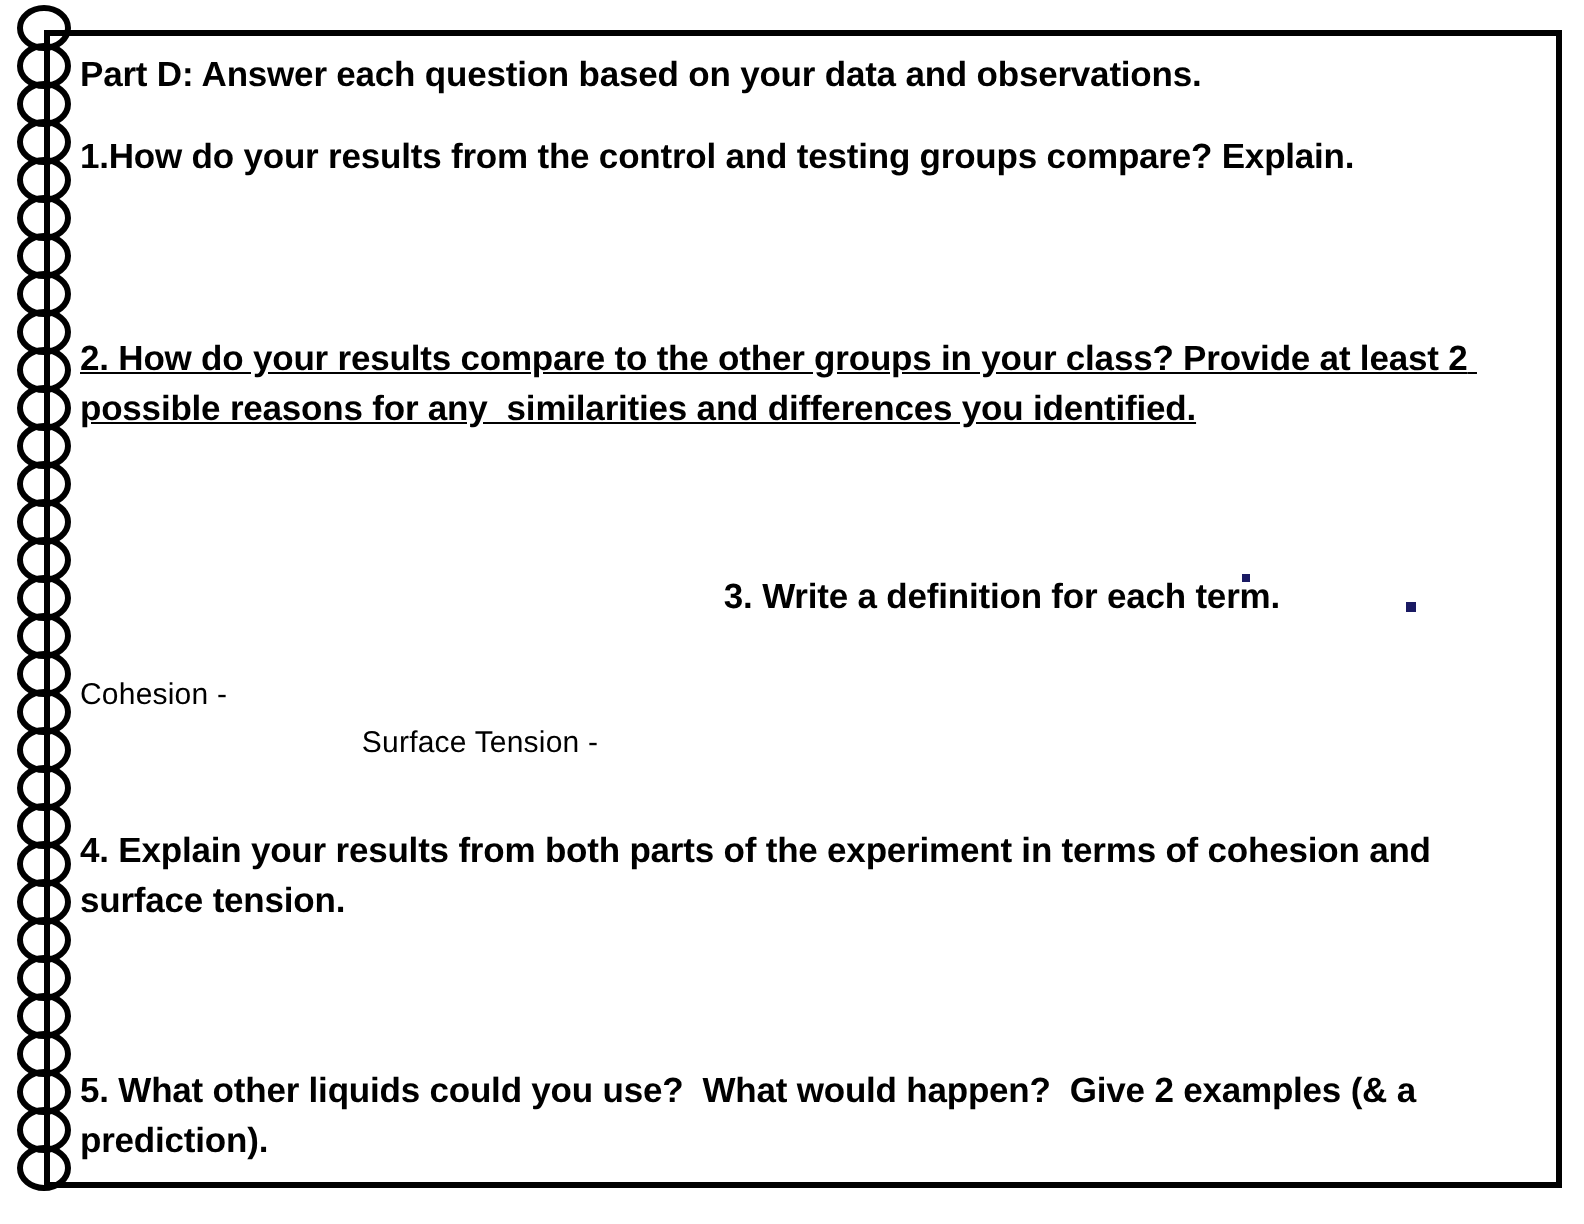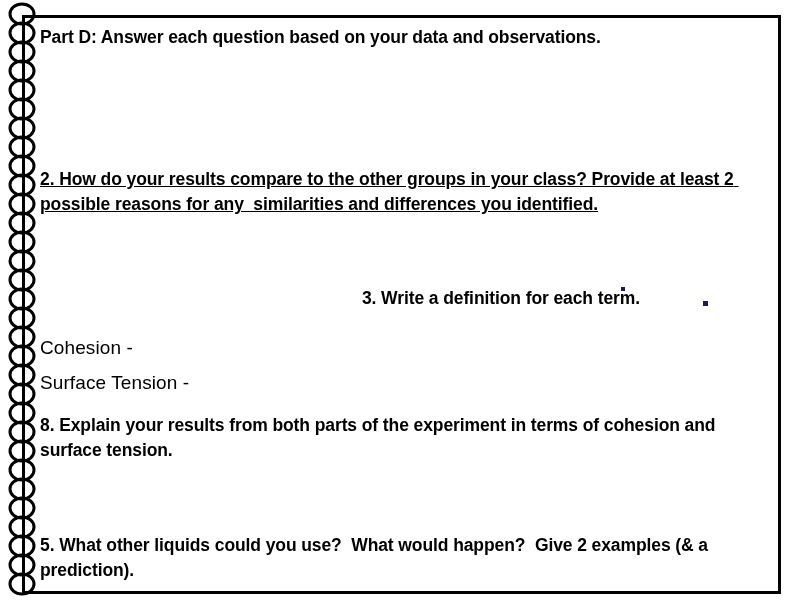--- a/index.html
+++ b/index.html
@@ -57,28 +57,28 @@
   .blk {
     position: absolute;
     left: 0;
     color: #000000;
     font-size: 17.5px;
     line-height: 25px;
     letter-spacing: -0.1px;
     white-space: pre-wrap;
   }
   .bold { font-weight: bold; }
-  .regular { font-weight: normal; font-size: 19px; letter-spacing: 0.1px; }
+  .regular { font-weight: normal; font-size: 15px; letter-spacing: 0.1px; }
 
   .q-head   { top: 10px;  width: 715px; }
   .q-one    { top: 51px;  width: 715px; }
   .q-two    { top: 152px; width: 730px; text-decoration: underline; }
   .q-three  { top: 271px; width: 600px; text-align: right; }
   .term-one { top: 320px; width: 400px; }
-  .term-two { top: 355px; width: 400px; }
+  .term-two { top: 344px; width: 400px; text-align: center; }
   .q-four   { top: 398px; width: 715px; }
   .q-five   { top: 518px; width: 700px; }
 
   
   .dot {
     position: absolute;
     width: 4px;
     height: 4px;
     background: #1a1a63;
     z-index: 4;
@@ -126,30 +126,31 @@
       <ellipse cx="22" cy="546" rx="12" ry="10"></ellipse>
       <ellipse cx="22" cy="565" rx="12" ry="10"></ellipse>
       <ellipse cx="22" cy="584" rx="12" ry="10"></ellipse>
     </g>
   </svg>
 
   <div class="content">
 
     <div class="blk bold q-head">Part D: Answer each question based on your data and observations.</div>
 
+    <div class="blk bold q-one">1.How do your results from the control and testing groups compare? Explain.</div>
 
     <div class="blk bold q-two">2. How do your results compare to the other groups in your class? Provide at least 2 possible reasons for any  similarities and differences you identified.</div>
 
     <div class="blk bold q-three">3. Write a definition for each term.</div>
 
     <div class="blk regular term-one">Cohesion -</div>
 
     <div class="blk regular term-two">Surface Tension -</div>
 
-    <div class="blk bold q-four">8. Explain your results from both parts of the experiment in terms of cohesion and surface tension.</div>
+    <div class="blk bold q-four">4. Explain your results from both parts of the experiment in terms of cohesion and surface tension.</div>
 
     <div class="blk bold q-five">5. What other liquids could you use?  What would happen?  Give 2 examples (&amp; a prediction).</div>
 
   </div>
 
   <div class="dot dot-a" style="left: 621px; top: 287px; background: rgb(26, 26, 99);"></div>
   <div class="dot dot-b" style="left: 703px; top: 301px; background: rgb(26, 26, 99);"></div>
 
 </div>
 

